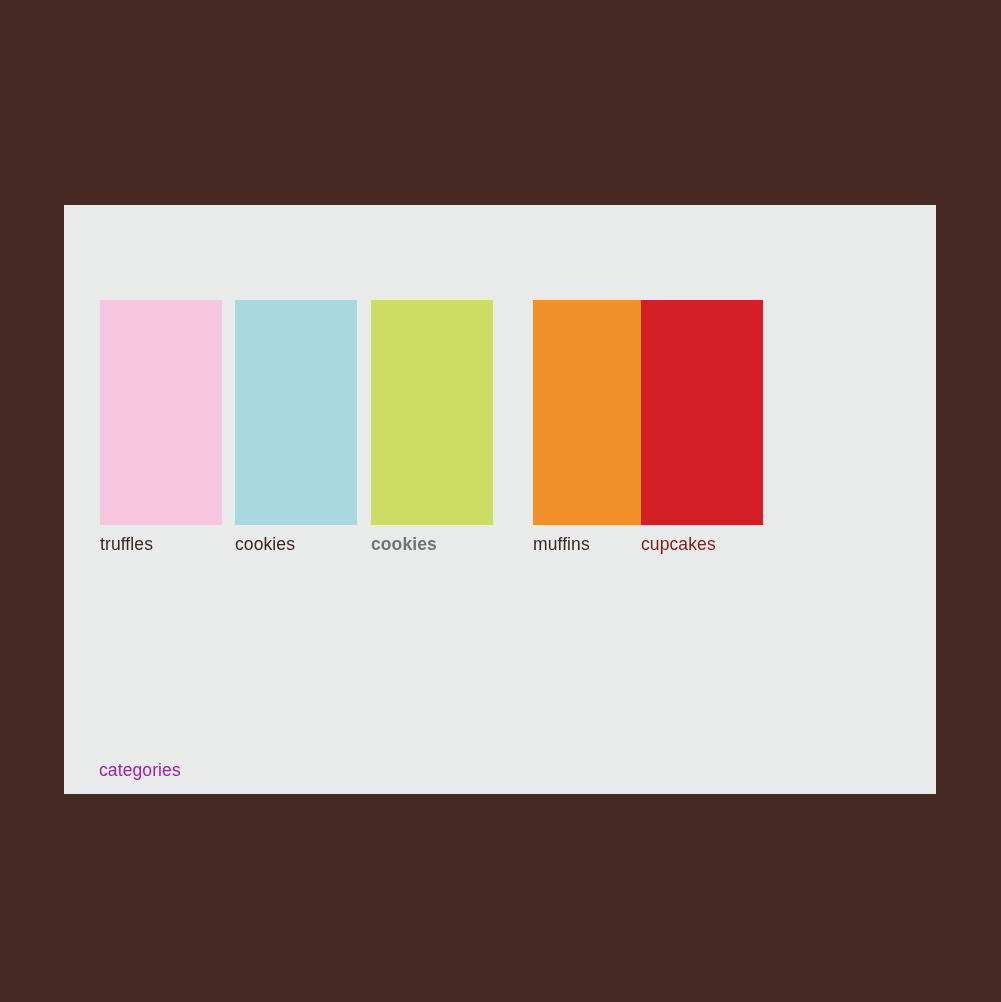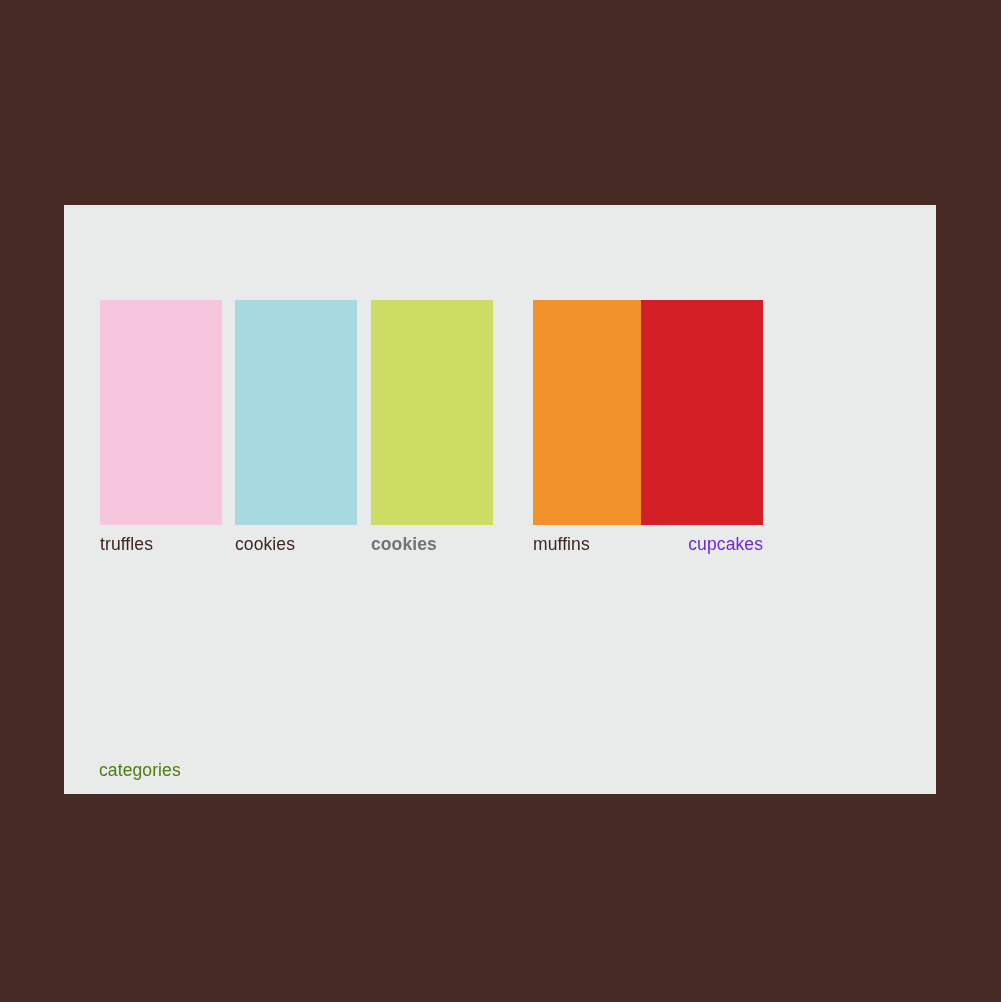--- a/index.html
+++ b/index.html
@@ -98,23 +98,23 @@
         <div class="bar-label" style="color: #737373; font-weight: bold;">cookies</div>
       </div>
 
       <div class="bar-group" style="left:442px;padding-left:27px;">
         <span class="bar-rect" style="background: rgb(240, 145, 42); height: 225px;"></span>
         <div class="bar-label" style="color: rgb(63, 37, 32);">muffins</div>
       </div>
 
       <div class="bar-group" style="left:577px;">
         <span class="bar-rect" style="background: rgb(212, 31, 38); height: 225px;"></span>
-        <div class="bar-label" style="color: #6d28d9; text-align: right;">cupcakes</div>
+        <div class="bar-label" style="color: #7f1d1d;">cupcakes</div>
       </div>
 
 
     </div>
 
-    <div id="axis-title" style="color: #4d7c0f; margin-top: 12px;">categories</div>
+    <div id="axis-title" style="color: #a21caf; margin-top: 12px;">categories</div>
 
   </div>
 
 </div>
 
 </body></html>

